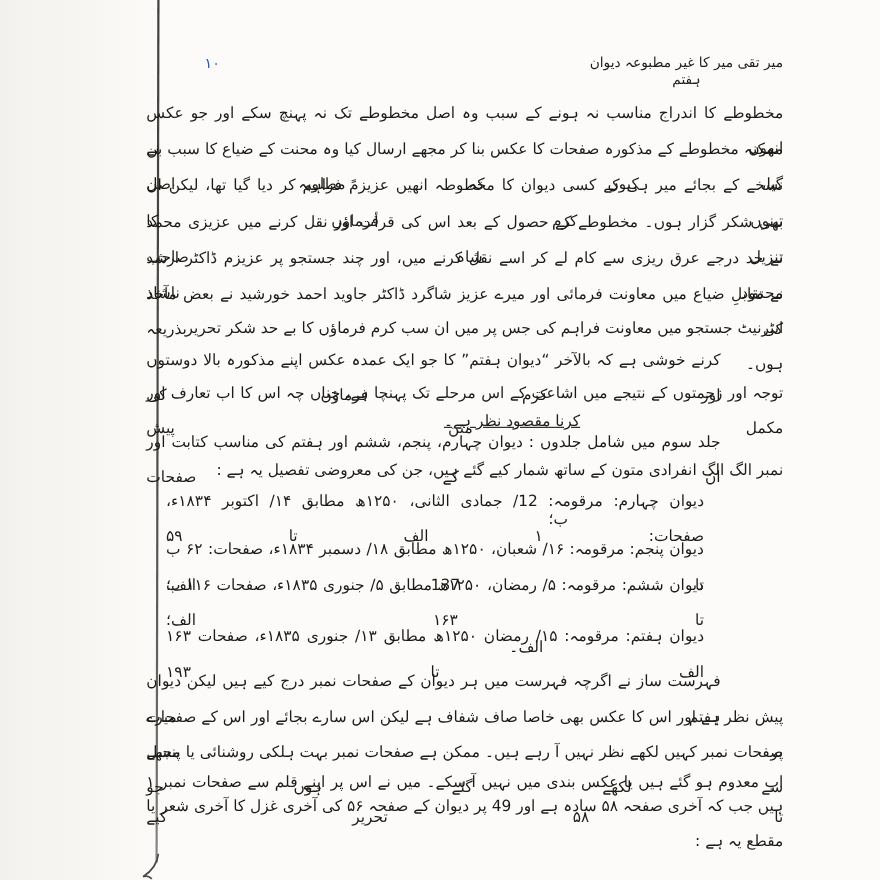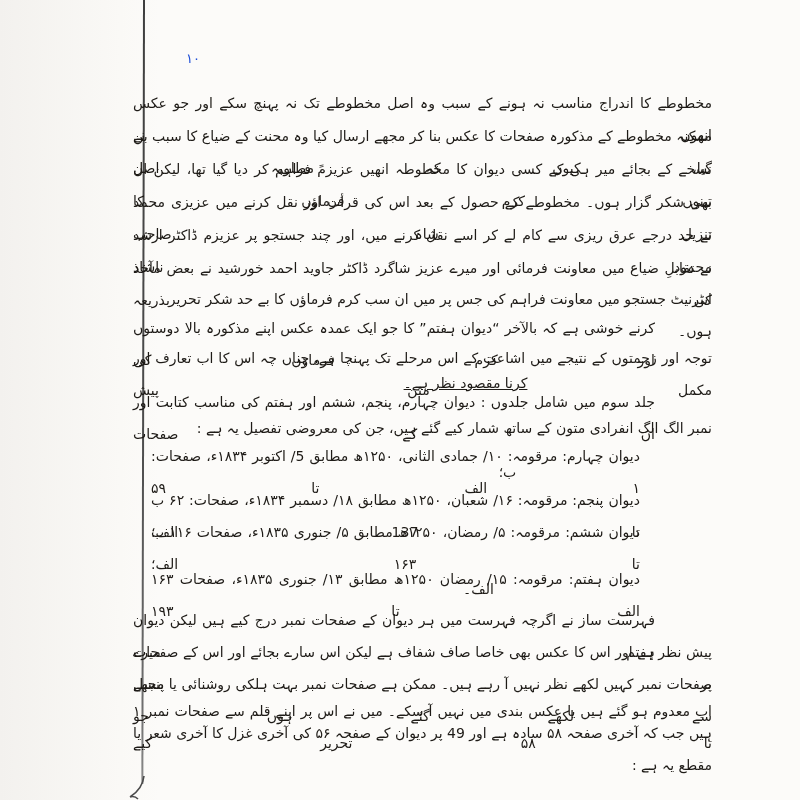--- a/index.html
+++ b/index.html
@@ -37,40 +37,41 @@
 
 <div class="stage">
   <div class="page-surface"></div>
   <div class="edge-line"></div>
   <div class="edge-hook">
     <svg width="20" height="24" viewBox="0 0 20 24">
       <path d="M16 0 C15 9, 10 16, 2 21 M2 21 c3 -1 6 0 8 2" stroke="#4a4a4a" stroke-width="1.6" fill="none"></path>
     </svg>
   </div>
 
+  <div class="running-head">میر تقی میر کا غیر مطبوعہ دیوان ہفتم</div>
   <div class="page-num">۱۰</div>
 
   <div class="text-block">
 
     <div class="line y1">مخطوطے کا اندراج مناسب نہ ہونے کے سبب وہ اصل مخطوطے تک نہ پہنچ سکے اور جو عکس انھوں نے</div>
     <div class="line y2">ممکنہ مخطوطے کے مذکورہ صفحات کا عکس بنا کر مجھے ارسال کیا وہ محنت کے ضیاع کا سبب بن گیا، کیوں کہ مطلوبہ اصل</div>
     <div class="line y3">نسخے کے بجائے میر ہی کے کسی دیوان کا مخطوطہ انھیں عزیزمً فراہم کر دیا گیا تھا، لیکن ان تینوں کرم فرماؤں کا</div>
     <div class="line y4">بھی شکر گزار ہوں۔ مخطوطے کے حصول کے بعد اس کی قرأت اور نقل کرنے میں عزیزی محمد تنزیل شاہ صاحب</div>
     <div class="line y5">نے حد درجے عرق ریزی سے کام لے کر اسے نقل کرنے میں، اور چند جستجو پر عزیزم ڈاکٹر ارشد محمود ناشاد</div>
     <div class="line y6">نے تقابلِ ضیاع میں معاونت فرمائی اور میرے عزیز شاگرد ڈاکٹر جاوید احمد خورشید نے بعض مآخذ کی بذریعہ</div>
     <div class="line y7 start">انٹرنیٹ جستجو میں معاونت فراہم کی جس پر میں ان سب کرم فرماؤں کا بے حد شکر تحریر ہوں۔</div>
 
     <div class="line y8 indent">کرنے خوشی ہے کہ بالآخر “دیوان ہفتم” کا جو ایک عمدہ عکس اپنے مذکورہ بالا دوستوں اور کرم فرماؤں کی</div>
     <div class="line y9">توجہ اور زحمتوں کے نتیجے میں اشاعت کے اس مرحلے تک پہنچا ہے، چناں چہ اس کا اب تعارف اور مکمل متن پیش</div>
     <div class="line y10 frag fa">کرنا مقصود نظر ہے۔</div>
 
     <div class="line y11 indent">جلد سوم میں شامل جلدوں : دیوان چہارم، پنجم، ششم اور ہفتم کی مناسب کتابت اور ان کے صفحات</div>
     <div class="line y12 start">نمبر الگ الگ انفرادی متون کے ساتھ شمار کیے گئے ہیں، جن کی معروضی تفصیل یہ ہے :</div>
 
-    <div class="line y13 list">دیوان چہارم: مرقومہ: ۱۰/ جمادی الثانی، ۱۲۵۰ھ مطابق 5/ اکتوبر ۱۸۳۴ء، صفحات: ۱ الف تا ۵۹</div>
+    <div class="line y13 list">دیوان چہارم: مرقومہ: 12/ جمادی الثانی، ۱۲۵۰ھ مطابق ۱۴/ اکتوبر ۱۸۳۴ء، صفحات: ۱ الف تا ۵۹</div>
     <div class="line y14 frag fb">ب؛</div>
     <div class="line y15 list">دیوان پنجم: مرقومہ: ۱۶/ شعبان، ۱۲۵۰ھ مطابق ۱۸/ دسمبر ۱۸۳۴ء، صفحات: ۶۲ ب تا 137 الف؛</div>
     <div class="line y16 list">دیوان ششم: مرقومہ: ۵/ رمضان، ۱۲۵۰ھ مطابق ۵/ جنوری ۱۸۳۵ء، صفحات ۱۱۶ ب تا ۱۶۳ الف؛</div>
     <div class="line y17 list">دیوان ہفتم: مرقومہ: ۱۵/ رمضان ۱۲۵۰ھ مطابق ۱۳/ جنوری ۱۸۳۵ء، صفحات ۱۶۳ الف تا ۱۹۳</div>
     <div class="line y18 frag fc">الف۔</div>
 
     <div class="line y19 indent">فہرست ساز نے اگرچہ فہرست میں ہر دیوان کے صفحات نمبر درج کیے ہیں لیکن دیوان ہفتم میرے</div>
     <div class="line y20">پیش نظر ہے اور اس کا عکس بھی خاصا صاف شفاف ہے لیکن اس سارے بجائے اور اس کے صفحات پر مجھے</div>
     <div class="line y21">صفحات نمبر کہیں لکھے نظر نہیں آ رہے ہیں۔ ممکن ہے صفحات نمبر بہت ہلکی روشنائی یا پنسل سے لکھے گئے ہوں جو</div>
     <div class="line y22">اب معدوم ہو گئے ہیں یا عکس بندی میں نہیں آ سکے۔ میں نے اس پر اپنے قلم سے صفحات نمبر ۱ تا ۵۸ تحریر کیے</div>

